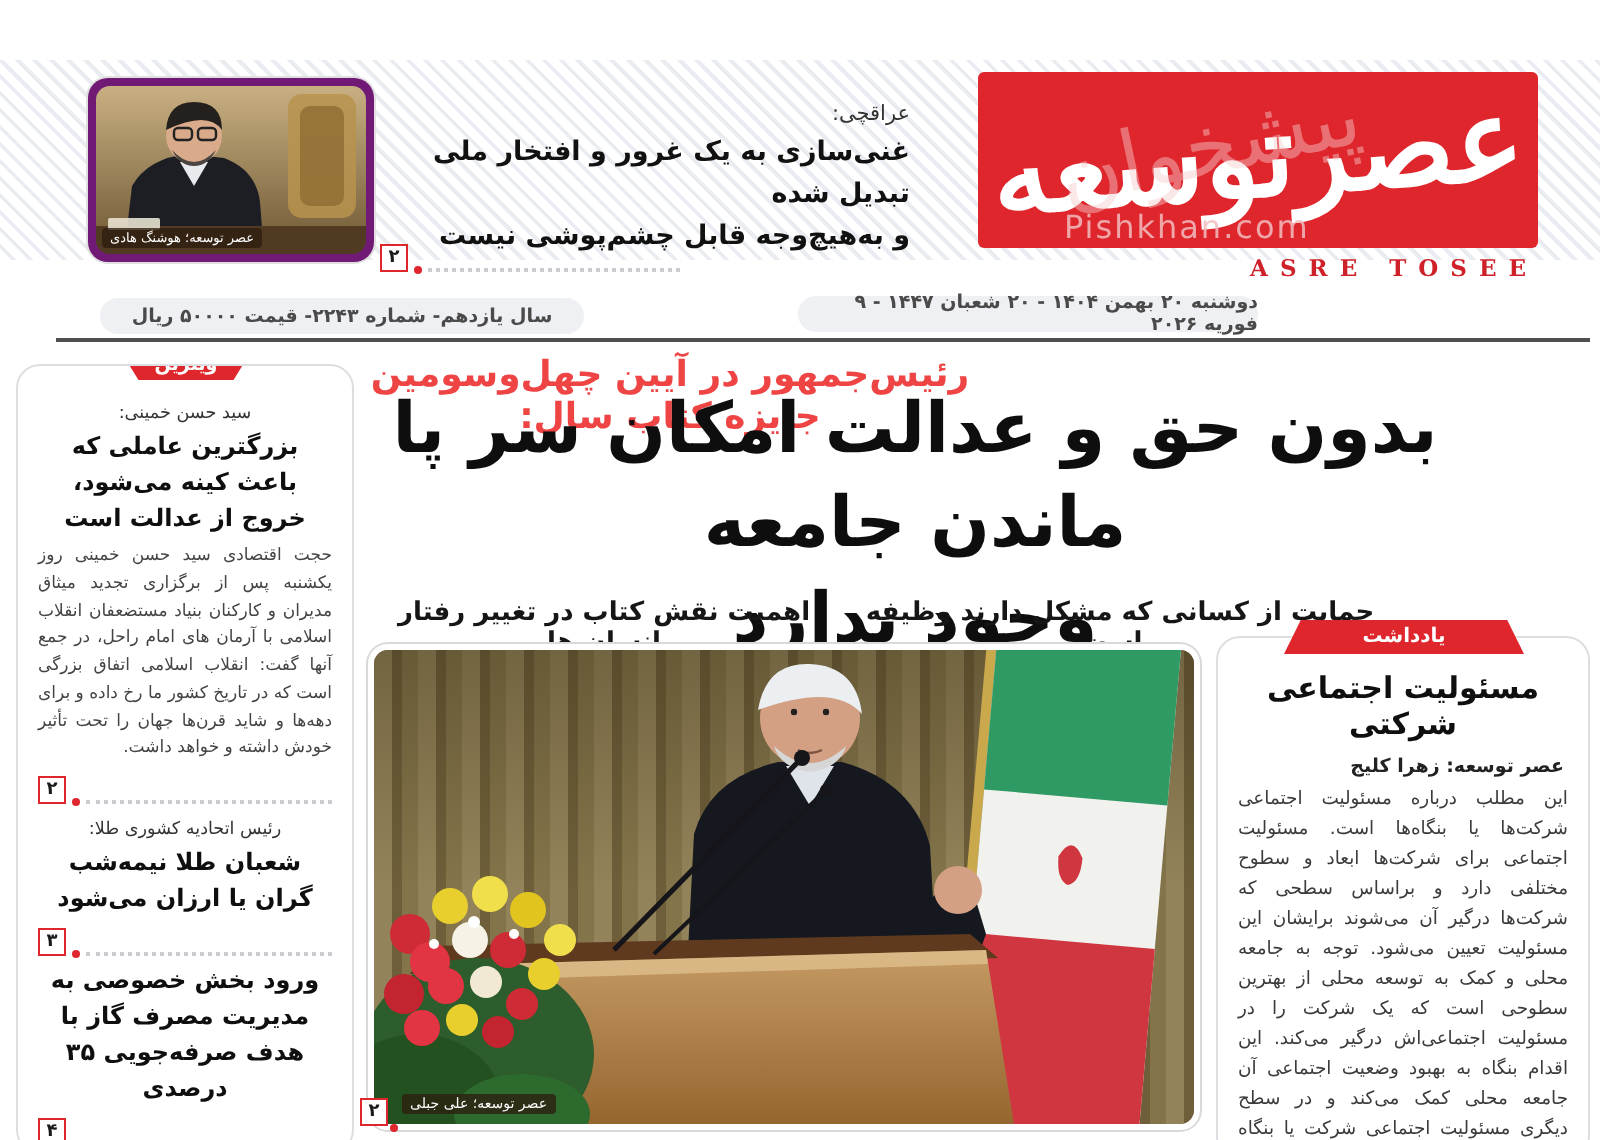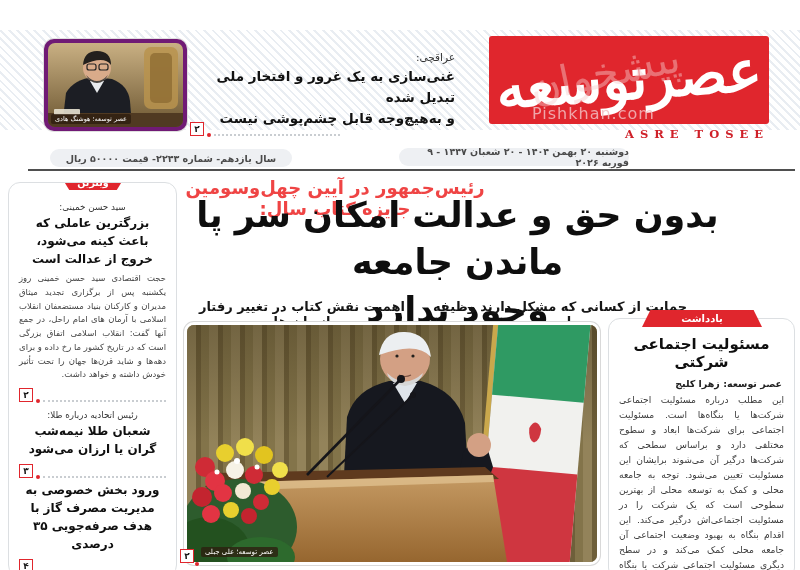--- a/index.html
+++ b/index.html
@@ -240,21 +240,21 @@
       <div class="si-title">بزرگترین عاملی که باعث کینه می‌شود، خروج از عدالت است</div>
       <div class="si-body">حجت اقتصادی سید حسن خمینی روز یکشنبه پس از برگزاری تجدید میثاق مدیران و کارکنان بنیاد مستضعفان انقلاب اسلامی با آرمان های امام راحل، در جمع آنها گفت: انقلاب اسلامی اتفاق بزرگی است که در تاریخ کشور ما رخ داده و برای دهه‌ها و شاید قرن‌ها جهان را تحت تأثیر خودش داشته و خواهد داشت.</div>
       <div class="pn-row">
         <span class="numbox">۲</span>
         <span class="reddot"></span>
         <span class="dotline"></span>
       </div>
     </div>
 
     <div class="si">
-      <div class="si-kicker">رئیس اتحادیه درباره طلا:</div>
+      <div class="si-kicker">رئیس اتحادیه کشوری طلا:</div>
       <div class="si-title">شعبان طلا نیمه‌شب گران یا ارزان می‌شود</div>
       <div class="pn-row">
         <span class="numbox">۳</span>
         <span class="reddot"></span>
         <span class="dotline"></span>
       </div>
     </div>
 
     <div class="si">
       <div class="si-title">ورود بخش خصوصی به مدیریت مصرف گاز با هدف صرفه‌جویی ۳۵ درصدی</div>

